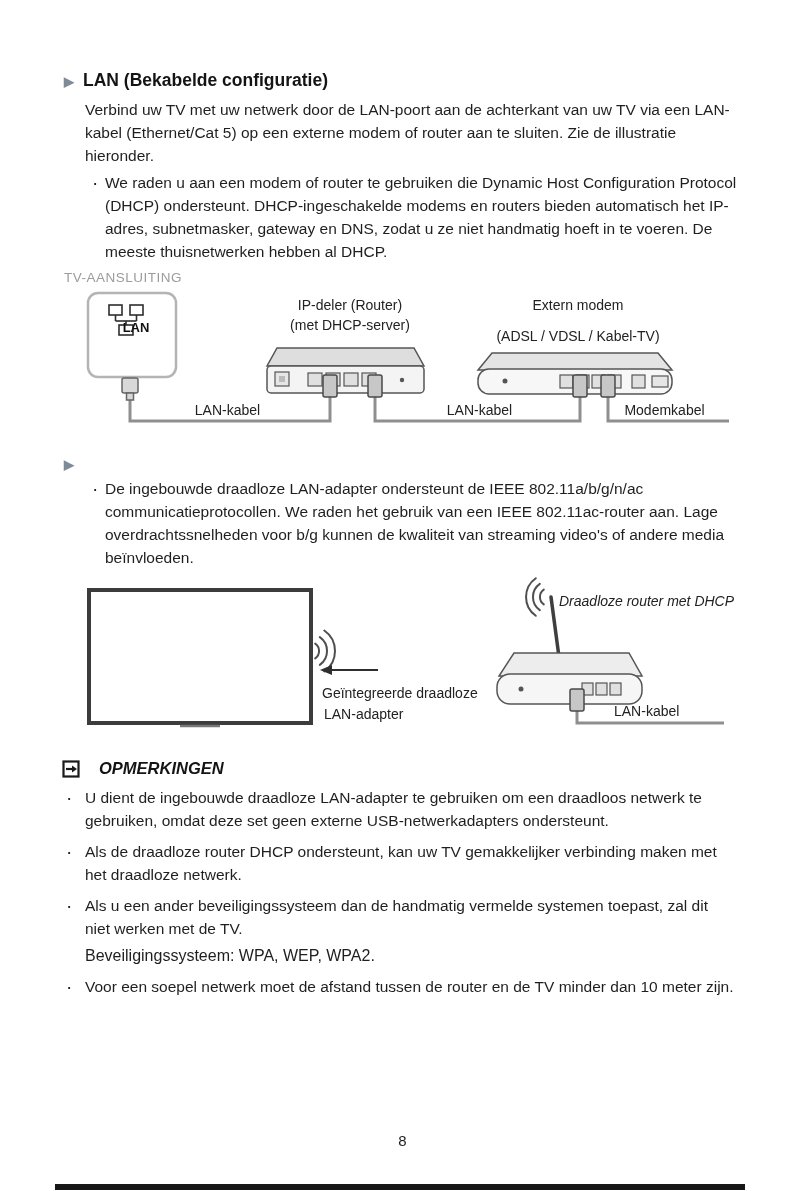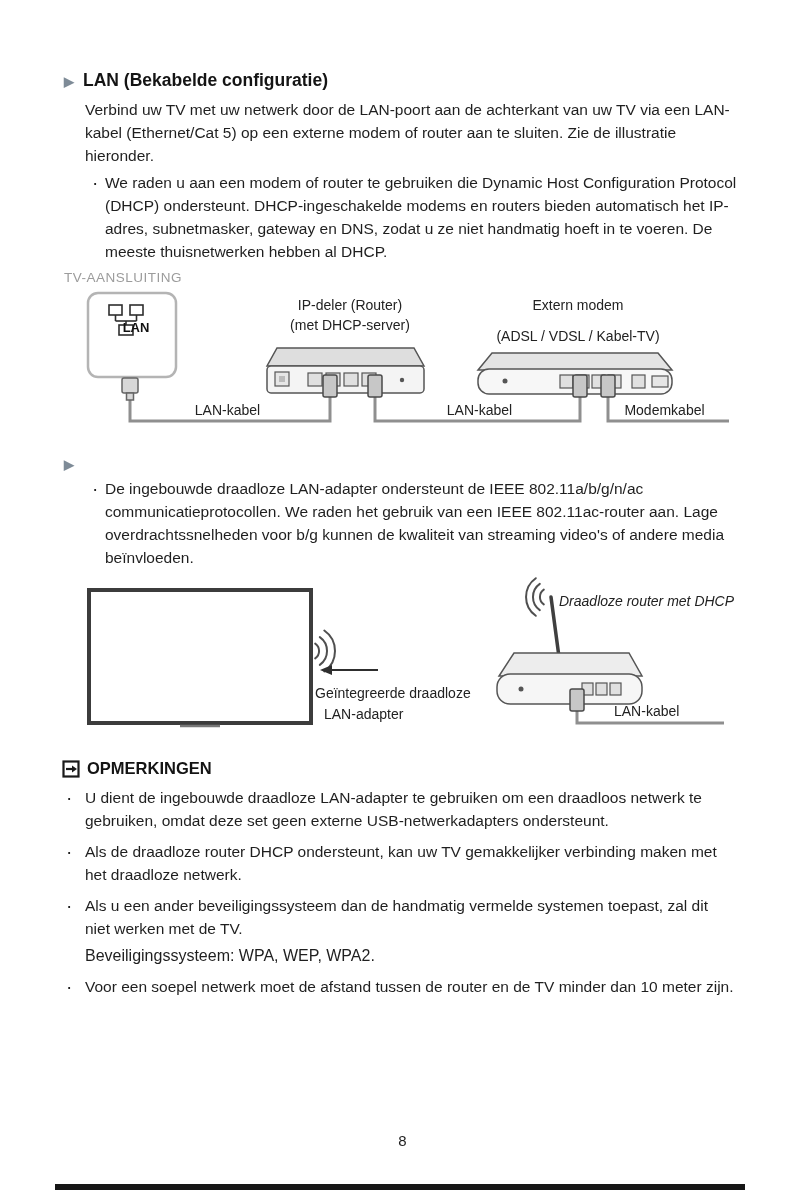--- a/index.html
+++ b/index.html
@@ -29,21 +29,21 @@
   .dlabel.center { text-align:center; }
   .caption-gray { color:#9c9c9c; letter-spacing:.5px; font-size:13.5px; }
   .lan-bold { font-weight:bold; font-size:13px; color:#111; }
 
   #diagram-wired { height:168px; margin-top:6px; }
   #diagram-wireless { height:172px; margin-top:4px; }
 
   .wireless-section { margin-top:20px; }
 
   
-  .notes-header { display:flex; align-items:center; gap:7px; margin-top:14px; margin-bottom:4px; }
+  .notes-header { display:flex; align-items:center; gap:19px; margin-top:14px; margin-bottom:4px;font-style:italic; }
   .notes-title { font-size:16.5px; font-weight:bold; color:#141414; }
   .note-item { display:flex; padding-left:4px; margin-top:8px; }
   .note-item .ndot { width:19px; font-size:19px; line-height:23px; }
   .note-item .ntxt { flex:1; font-size:15.5px; line-height:23px; }
   .security-line { margin-left:23px; margin-top:4px; font-size:16px; line-height:23px; }
 
   .page-number { position:absolute; left:0; right:0; top:1132px; text-align:center; font-size:15px; color:#1f1f1f; }
   .page-edge { position:absolute; left:55px; top:1184px; width:690px; height:6px; background:#161616; }
 </style>
 </head>
@@ -176,21 +176,21 @@
         <g fill="#e0e0e0" stroke="#555555" stroke-width="1.2">
           <rect x="520" y="110" width="11" height="12"></rect>
           <rect x="534" y="110" width="11" height="12"></rect>
           <rect x="548" y="110" width="11" height="12"></rect>
         </g>
         <path d="M515 136 L515 150 L662 150" stroke="#8f8f8f" stroke-width="3" fill="none"></path>
         <rect x="508" y="116" width="14" height="22" rx="2" fill="#c7c7c7" stroke="#4a4a4a" stroke-width="1.5"></rect>
       </g>
     </svg>
     <div class="dlabel" style="left:497px; top:20px;font-style:italic;">Draadloze router met DHCP</div>
-    <div class="dlabel" style="left:253px; top:112px;">Geïntegreerde draadloze</div>
+    <div class="dlabel" style="left:260px; top:112px;">Geïntegreerde draadloze</div>
     <div class="dlabel" style="left:262px; top:133px;">LAN-adapter</div>
     <div class="dlabel" style="left:552px; top:130px;">LAN-kabel</div>
   </div>
 
   <section>
     <div class="notes-header">
       <svg width="18" height="18" viewBox="0 0 18 18">
         <rect x="1.5" y="1.5" width="15" height="15" fill="none" stroke="#1a1a1a" stroke-width="2.2"></rect>
         <line x1="4" y1="9" x2="11" y2="9" stroke="#1a1a1a" stroke-width="2.2"></line>
         <polygon points="15,9 10,5.5 10,12.5" fill="#1a1a1a"></polygon>

